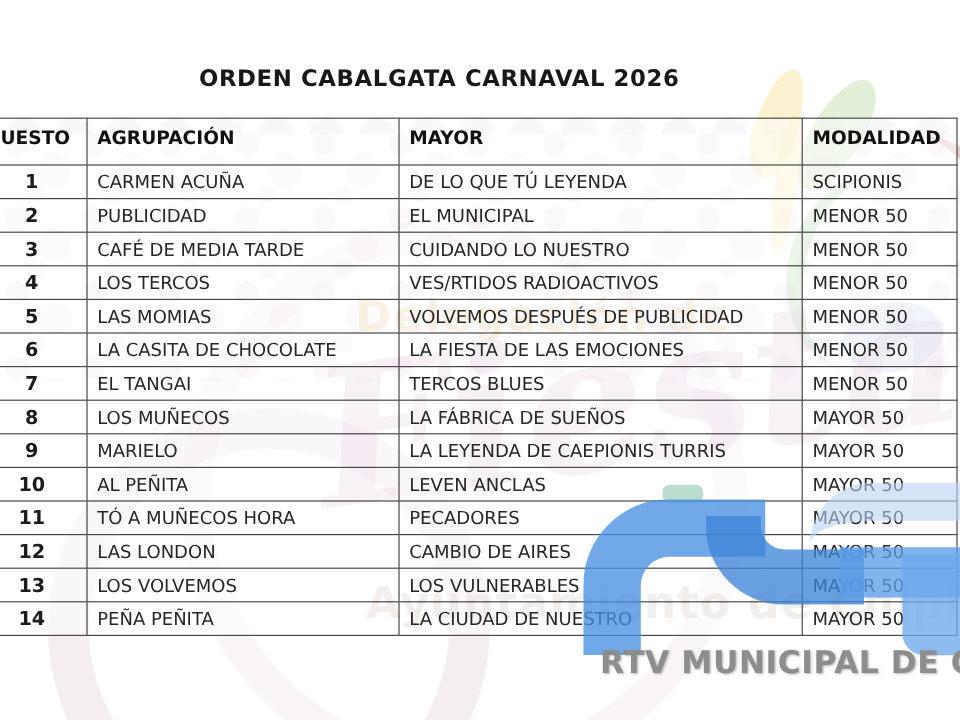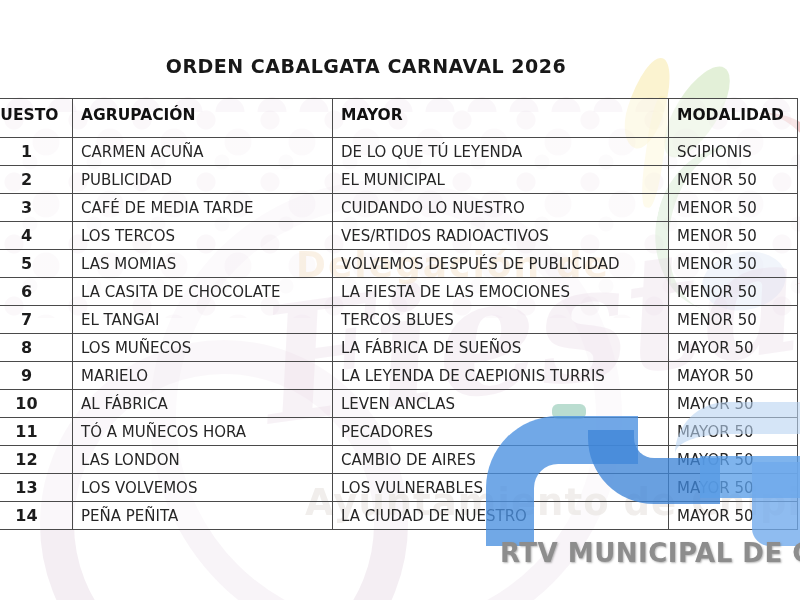--- a/index.html
+++ b/index.html
@@ -198,21 +198,21 @@
           <td class="c-modalidad">MAYOR 50</td>
         </tr>
         <tr>
           <td class="c-puesto">9</td>
           <td class="c-agrupacion">MARIELO</td>
           <td class="c-tipo">LA LEYENDA DE CAEPIONIS TURRIS</td>
           <td class="c-modalidad">MAYOR 50</td>
         </tr>
         <tr>
           <td class="c-puesto">10</td>
-          <td class="c-agrupacion">AL FÁBRICA</td>
+          <td class="c-agrupacion">AL PEÑITA</td>
           <td class="c-tipo">LEVEN ANCLAS</td>
           <td class="c-modalidad">MAYOR 50</td>
         </tr>
         <tr>
           <td class="c-puesto">11</td>
           <td class="c-agrupacion">TÓ A MUÑECOS HORA</td>
           <td class="c-tipo">PECADORES</td>
           <td class="c-modalidad">MAYOR 50</td>
         </tr>
         <tr>

